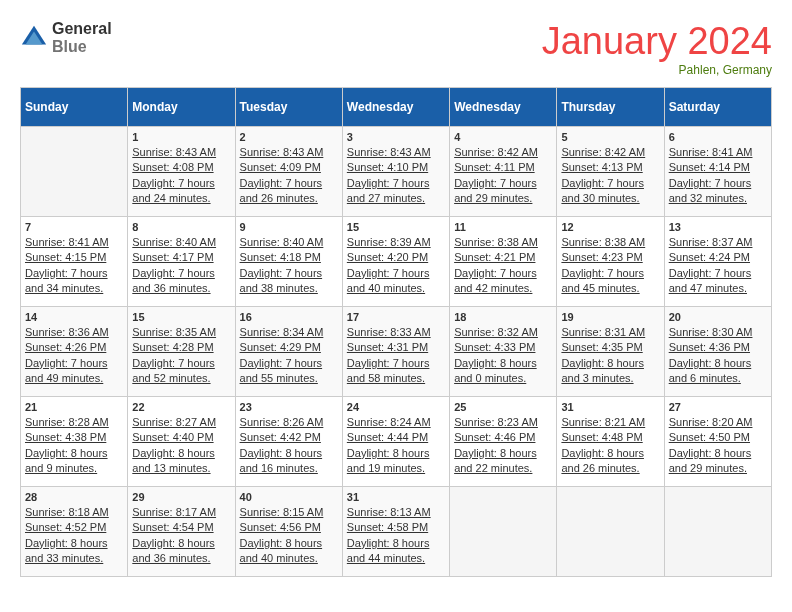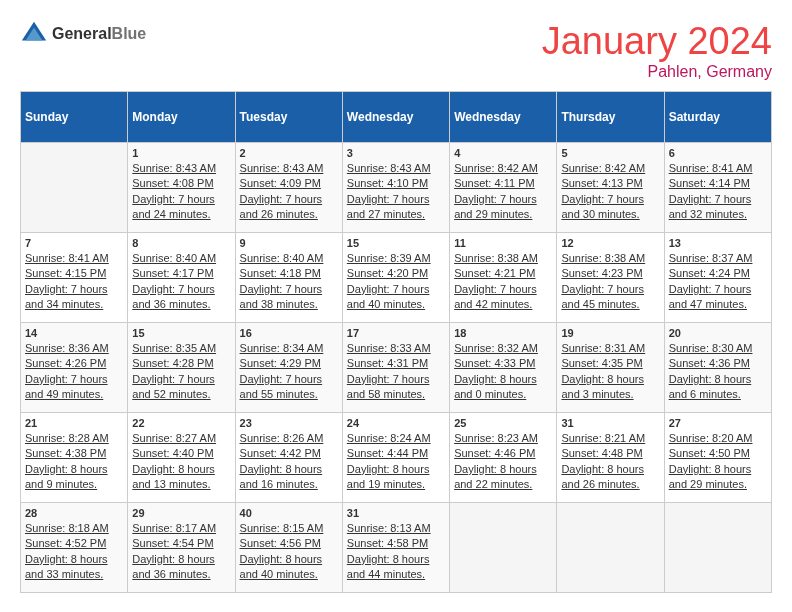--- a/index.html
+++ b/index.html
@@ -16,21 +16,21 @@
       align-items: flex-start;
       margin-bottom: 10px;
     }
     .logo {
       display: flex;
       align-items: center;
       gap: 4px;
     }
     .logo-text {
       display: flex;
-      flex-direction: row;
+      flex-direction: column;
       line-height: 1.1;
     }
     .logo-general {
       font-size: 16px;
       font-weight: bold;
       color: #333;
     }
     .logo-blue {
       font-size: 16px;
       font-weight: bold;
@@ -42,34 +42,34 @@
     }
     .title-section {
       text-align: right;
     }
     .month-title {
       font-size: 38px;
       font-weight: normal;
       color: #ef4444;
     }
     .location {
-      font-size: 16px;
-      color: #be185d;
+      font-size: 12px;
+      color: #4d7c0f;
     }
     table {
       width: 100%;
       border-collapse: collapse;
       table-layout: fixed;
     }
     thead tr th {
       background-color: #1a5fa8;
       color: #fff;
       font-size: 12px;
       font-weight: bold;
-      padding: 18px 4px;
+      padding: 12px 4px;
       text-align: left;
       border: 1px solid #ccc;
     }
     tbody tr td {
       border: 1px solid #ccc;
       vertical-align: top;
       padding: 4px;
       height: 90px;
       background: #fff;
       font-size: 10px;

